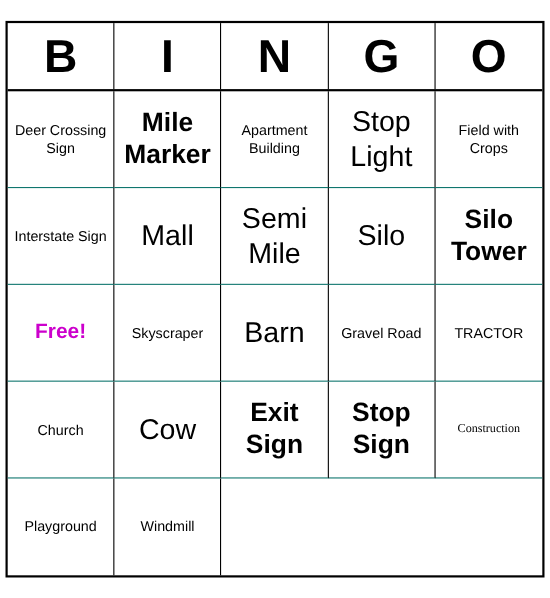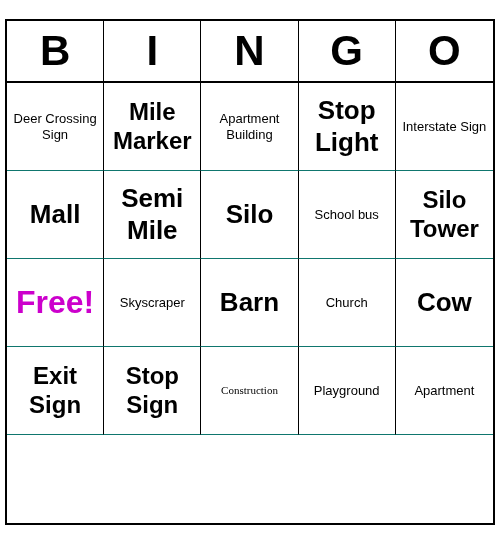--- a/index.html
+++ b/index.html
@@ -49,65 +49,67 @@
       line-height: 1.2;
     }
     .bingo-cell:nth-child(5n) {
       border-right: none;
     }
     .bingo-cell:nth-child(n+21) {
       border-bottom: none;
     }
     .size-large {
       font-size: 26px;
-      font-weight: bold;
+      font-weight: normal;
     }
     .size-medium {
       font-size: 24px;
       font-weight: bold;
     }
     .size-small {
       font-size: 13px;
     }
     .size-xsmall {
       font-size: 11px;
       font-family: Liberation Serif, serif;
     }
     .free-cell {
-      font-size: 32px;
+      font-size: 19px;
       font-weight: bold;
       color: #cc00cc;
     }
   </style>
 </head>
 <body>
 
 <div class="bingo-card">
   <div class="bingo-header">
   <div class="bingo-header-cell">B</div>
       <div class="bingo-header-cell">I</div>
       <div class="bingo-header-cell">N</div>
       <div class="bingo-header-cell">G</div>
       <div class="bingo-header-cell">O</div>
     </div>
   <div class="bingo-grid">
   <div class="bingo-cell size-small">Deer Crossing Sign</div>
       <div class="bingo-cell size-medium">Mile Marker</div>
       <div class="bingo-cell size-small">Apartment Building</div>
       <div class="bingo-cell size-large">Stop Light</div>
+      <div class="bingo-cell size-small">Field with Crops</div>
       <div class="bingo-cell size-small">Interstate Sign</div>
       <div class="bingo-cell size-large">Mall</div>
       <div class="bingo-cell size-large">Semi Mile</div>
       <div class="bingo-cell size-large">Silo</div>
-      <div class="bingo-cell size-small">School bus</div>
       <div class="bingo-cell size-medium">Silo Tower</div>
       <div class="bingo-cell free-cell">Free!</div>
       <div class="bingo-cell size-small">Skyscraper</div>
       <div class="bingo-cell size-large">Barn</div>
+      <div class="bingo-cell size-small">Gravel Road</div>
+      <div class="bingo-cell size-small">TRACTOR</div>
       <div class="bingo-cell size-small">Church</div>
       <div class="bingo-cell size-large">Cow</div>
       <div class="bingo-cell size-medium">Exit Sign</div>
       <div class="bingo-cell size-medium">Stop Sign</div>
       <div class="bingo-cell size-xsmall">Construction</div>
       <div class="bingo-cell size-small">Playground</div>
-      <div class="bingo-cell size-small">Apartment</div>
+      <div class="bingo-cell size-small">Windmill</div>
     </div>
 </div>
 
 </body></html>

